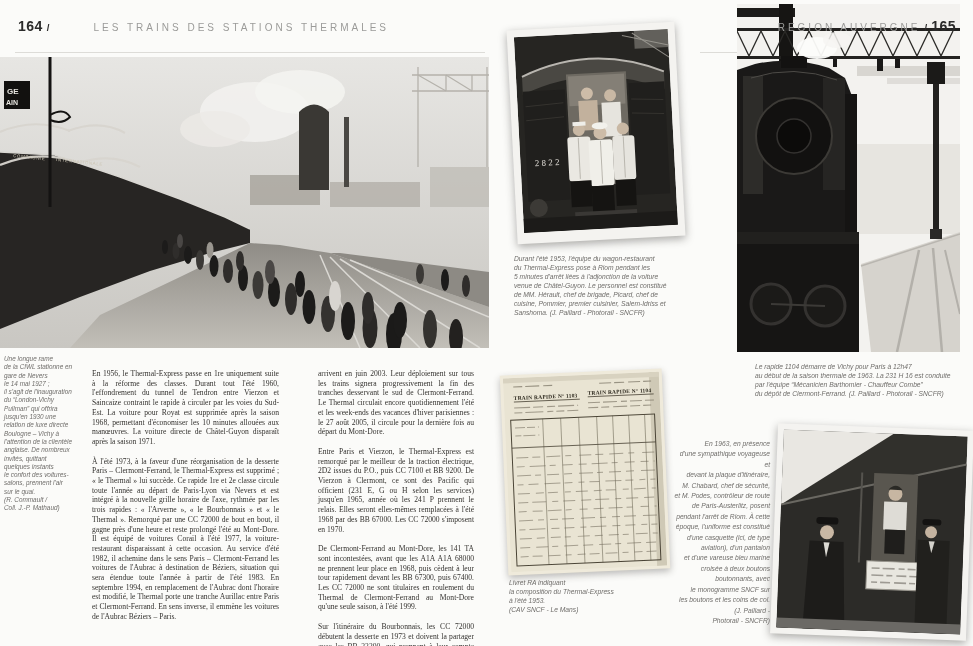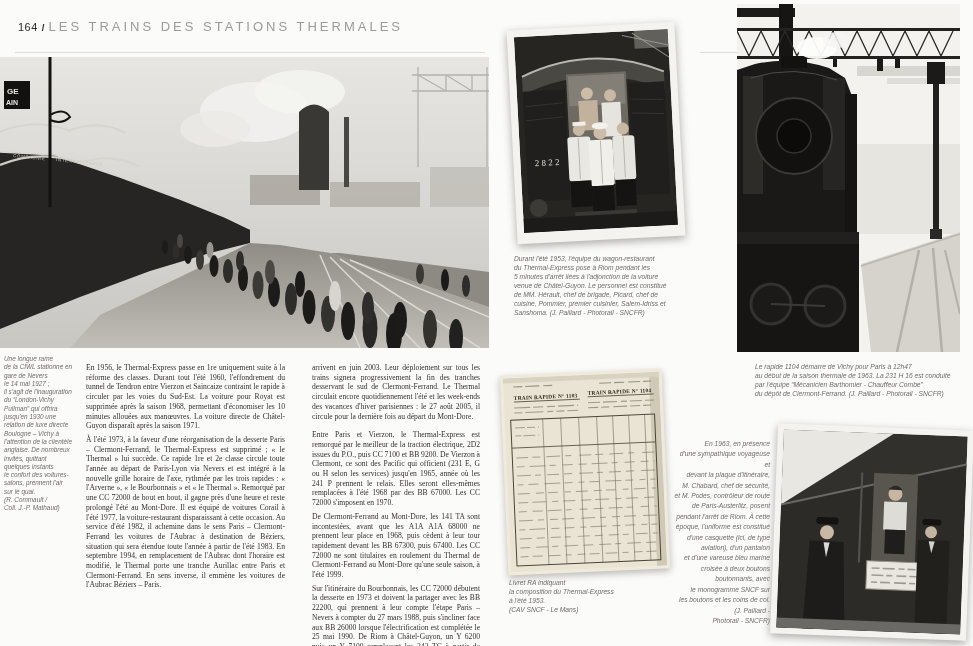--- a/index.html
+++ b/index.html
@@ -2,23 +2,23 @@
 <html><head>
 <meta charset="utf-8">
 <style>
   html,body{margin:0;padding:0;background:#e9e8e5;}
   .spread{position:relative;width:973px;height:646px;background:#fbfbf9;overflow:hidden;
           font-family:"Liberation Sans",sans-serif;}
   
   .hdr{position:absolute;top:17px;white-space:nowrap;z-index:5;}
   .hdr-left{left:18px;}
   .hdr-right{right:17px;text-align:right;}
-  .hdr-num{font-size:11px;font-weight:normal;color:#2b2b2a;letter-spacing:.5px;}
+  .hdr-num{font-size:14px;font-weight:bold;color:#2b2b2a;letter-spacing:.5px;}
   .hdr-sep{font-size:9.5px;font-weight:bold;color:#2b2b2a;margin:0 4px;}
-  .hdr-title{font-size:13px;color:#9b9b99;letter-spacing:3px;}
+  .hdr-title{font-size:10px;color:#9b9b99;letter-spacing:3px;margin-left:40px;}
   .rule{position:absolute;top:52px;height:1px;background:#dddcd8;z-index:0;}
   .rule-left{left:15px;width:470px;}
   .rule-right{left:700px;width:256px;}
   
   .photo{position:absolute;overflow:hidden;}
   .photo svg{display:block;width:100%;height:100%;}
   .station-photo{left:0;top:57px;width:489px;height:291px;z-index:1;}
   .loco-photo{left:737px;top:4px;width:223px;height:348px;z-index:1;}
   .snapshot{background:#f4f3f0;box-shadow:0 3px 8px rgba(40,38,34,.38);z-index:2;}
   .polaroid{left:512px;top:26px;width:154px;height:196px;padding:7px 7px 11px 7px;transform:rotate(-3deg);}
@@ -28,32 +28,35 @@
   
   .caption{position:absolute;font-style:italic;font-size:6.7px;line-height:9px;color:#6f6d6a;z-index:3;}
   .pre{white-space:pre-line;}
   .margin-caption{left:4px;top:355px;width:74px;line-height:8.3px;font-size:6.4px;}
   .polaroid-caption{left:514px;top:254px;width:182px;}
   .document-caption{left:509px;top:578px;width:160px;}
   .loco-caption{left:755px;top:362px;width:215px;}
   .uniform-caption{left:674px;top:439px;width:96px;text-align:right;line-height:10.4px;}
   .col{position:absolute;top:359px;font-family:"Liberation Serif",serif;font-size:7.6px;
        line-height:9.7px;color:#33312e;text-align:justify;z-index:3;}
-  .col p{margin:4px;}
+  .col p{margin:10px;}
   .col p.gap{margin-top:9px;font-family:Liberation Serif, serif;}
   .col1{left:82px;width:207px;}
   .col2{left:308px;width:176px;}
 </style>
 </head>
 <body>
 
 <div class="spread">
 
   <div class="hdr hdr-left">
     <span class="hdr-num">164</span><span class="hdr-sep">/</span><span class="hdr-title">LES TRAINS DES STATIONS THERMALES</span>
+  </div>
+  <div class="hdr hdr-right">
+    <span class="hdr-title">REGION AUVERGNE</span><span class="hdr-sep">/</span><span class="hdr-num">165</span>
   </div>
   <div class="rule rule-left"></div>
   <div class="rule rule-right"></div>
 
   <div class="photo station-photo">
     <svg viewBox="0 0 489 291" preserveAspectRatio="none">
       <defs>
         <linearGradient id="sky1" x1="0" y1="0" x2="0" y2="1">
           <stop offset="0" stop-color="#e7e6e3"></stop>
             <stop offset="1" stop-color="#c9c7c2"></stop>

